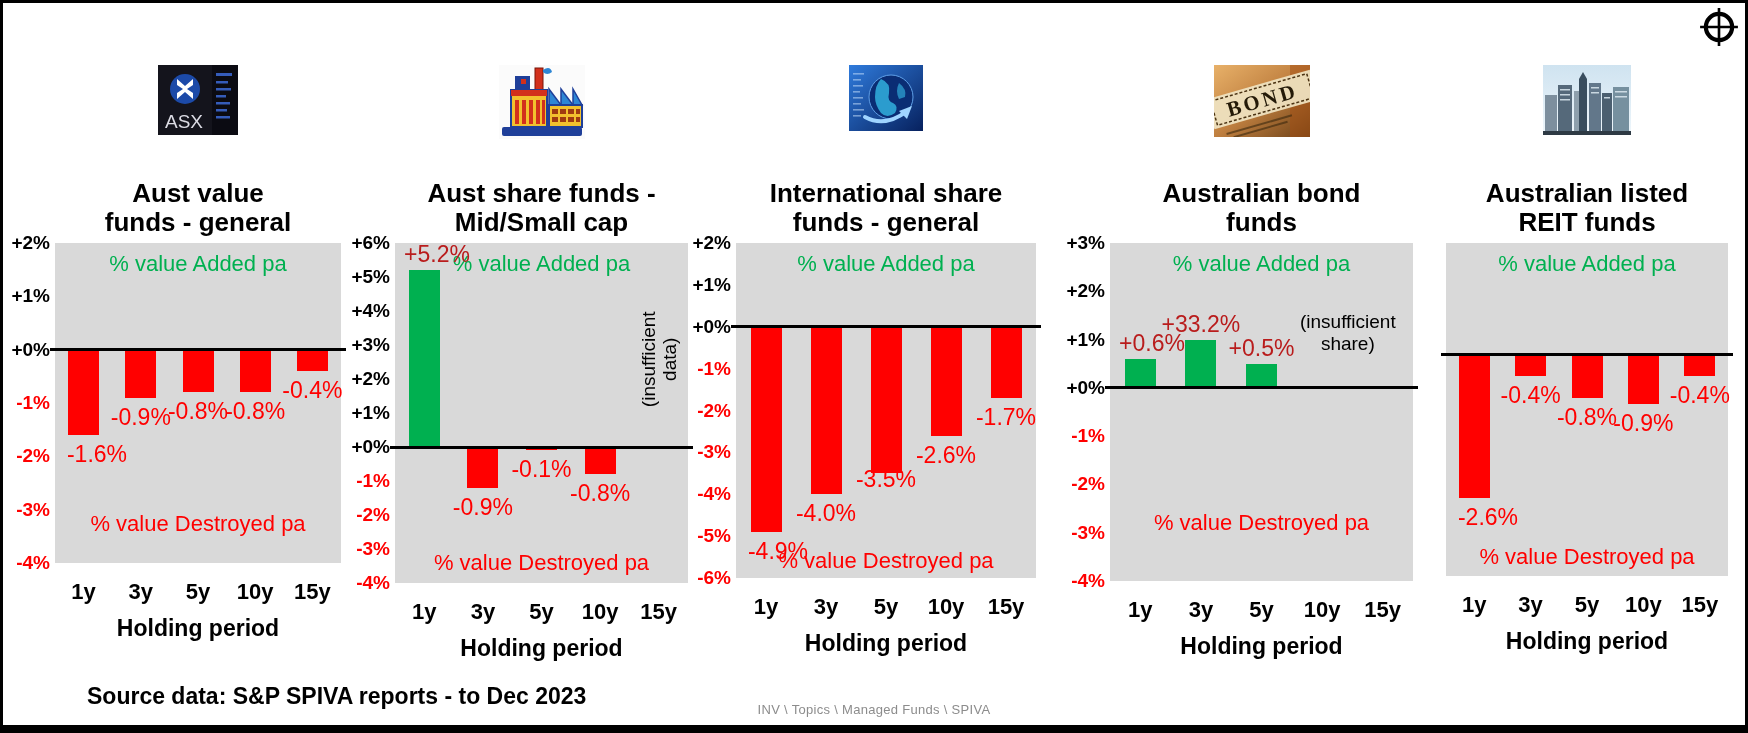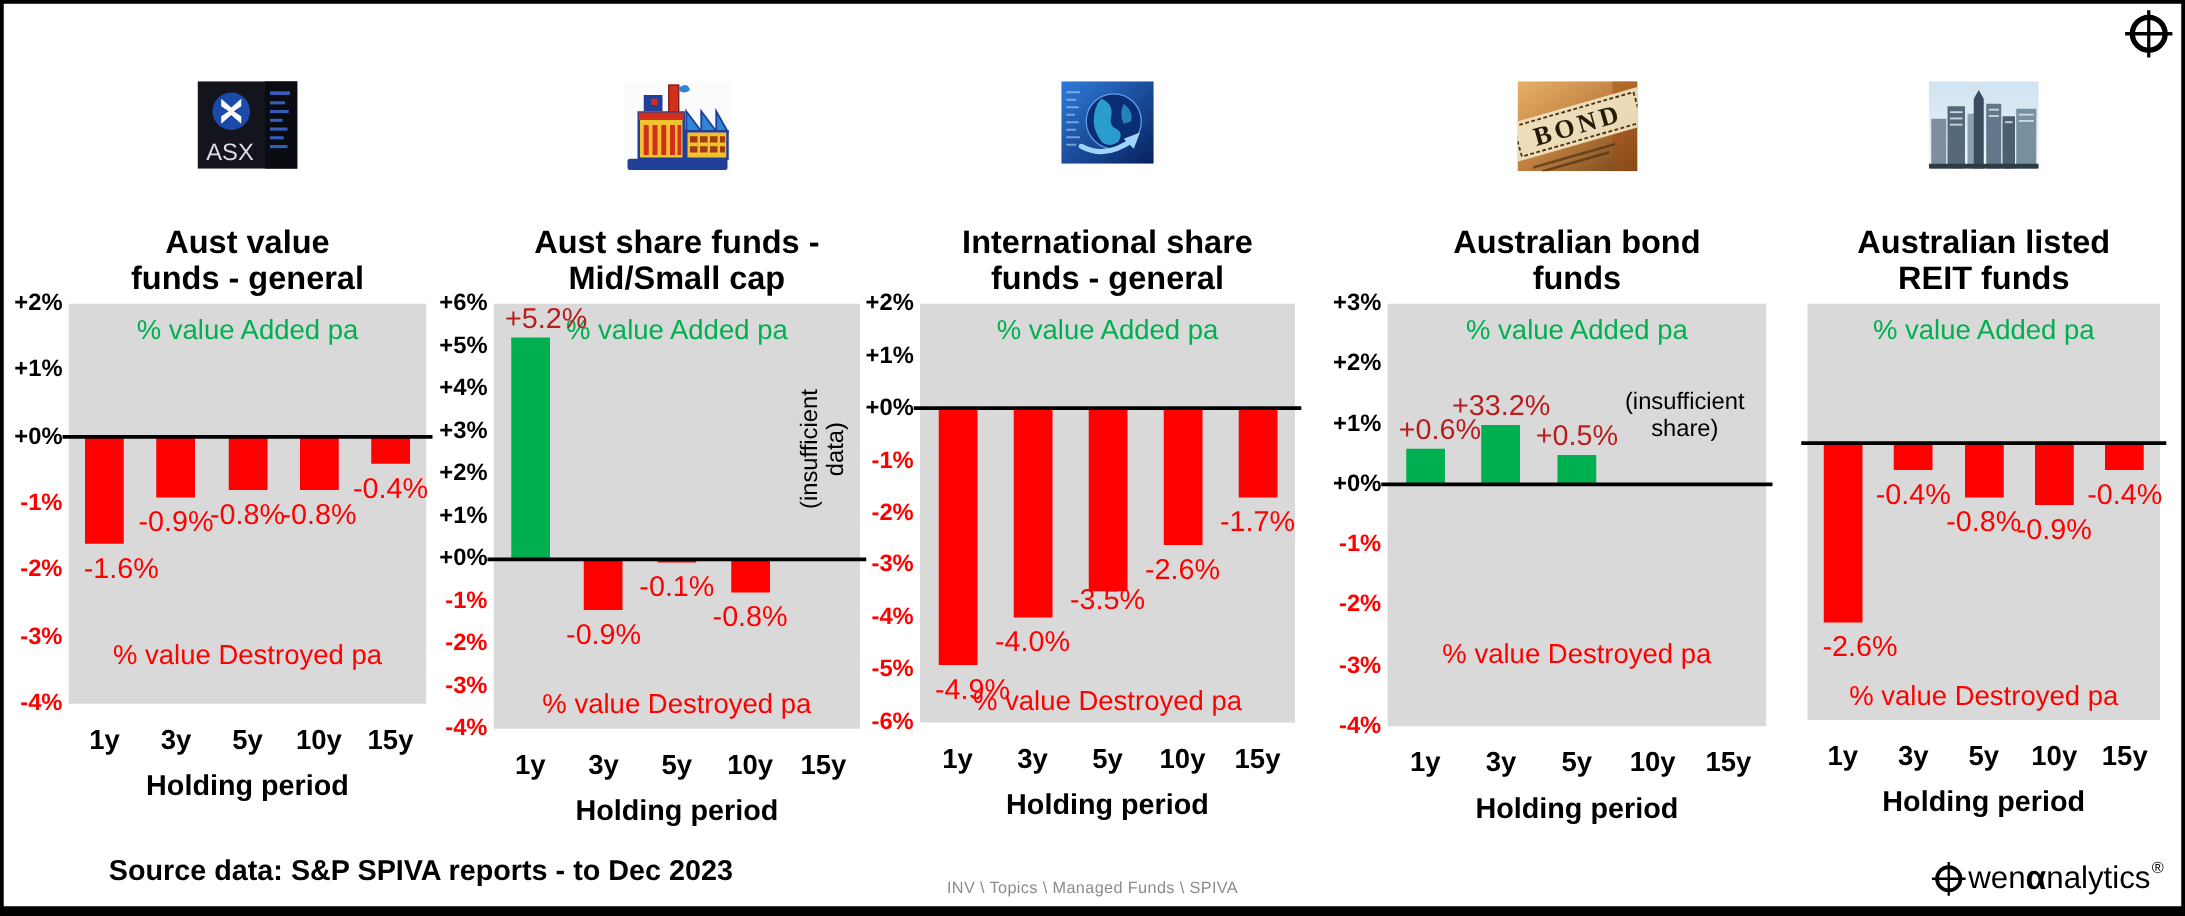--- a/index.html
+++ b/index.html
@@ -364,25 +364,13 @@
           <span style="left: 50%;">5y</span>
           <span style="left: 70%;">10y</span>
           <span style="left: 90%;">15y</span>
         </div>
         <div class="holding" style="margin-left: 0px; width: 282px;">Holding period</div>
       </div>
     </div>
 
   <div class="source-note">Source data: S&amp;P SPIVA reports - to Dec 2023</div>
   <div class="breadcrumb">INV \ Topics \ Managed Funds \ SPIVA</div>
-  <div class="brand">
-    <span style="display:inline-flex;margin-right:1px;">
-      <svg width="30" height="30" viewBox="0 0 40 40">
-        <circle cx="20" cy="20" r="12.5" fill="none" stroke="#000" stroke-width="4"></circle>
-        <path d="M20 2 V38 M2 20 H38" stroke="#000" stroke-width="2.5"></path>
-      </svg>
-    </span>
-    <span>wen </span>
-    <span class="alpha">α</span>
-    <span>nalytics</span>
-    <span class="reg">®</span>
-  </div>
 </div>
 
 </body></html>

